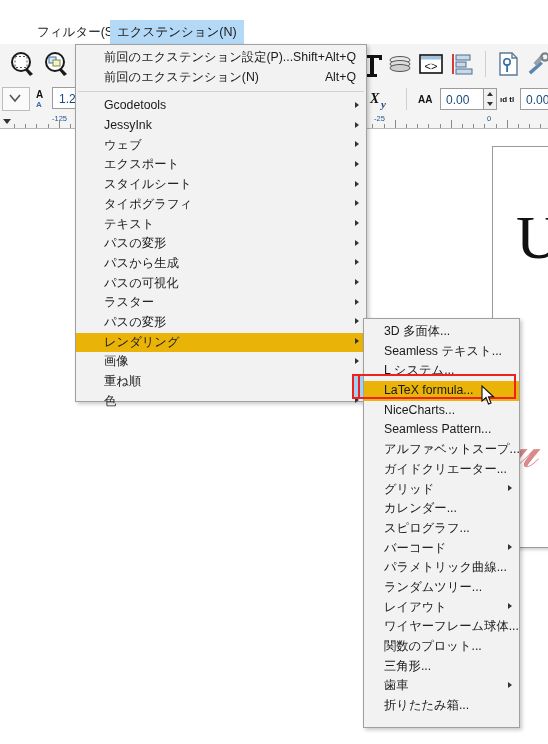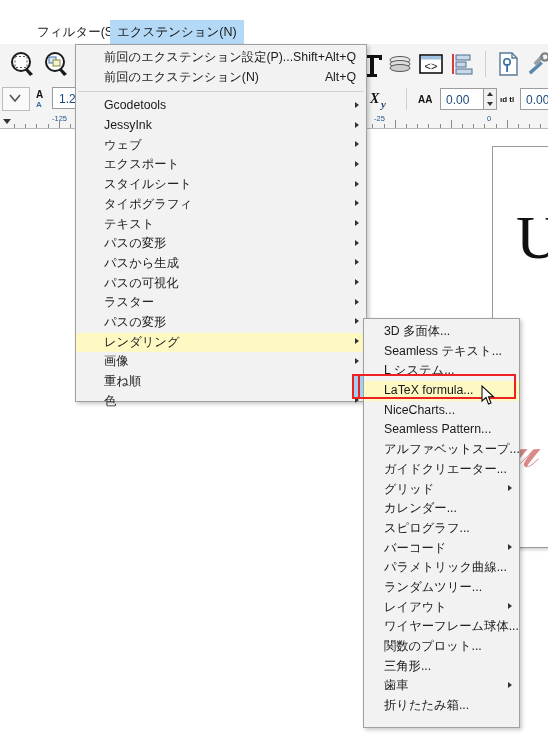--- a/index.html
+++ b/index.html
@@ -34,21 +34,21 @@
   .ruler-h{position:absolute;left:0;top:114px;width:548px;height:14px;background:#f4f4f4;border-bottom:1px solid #b9b9b9;}
   .ruler-h .tick{position:absolute;bottom:0;width:1px;background:#8a8a8a;}
   .ruler-h .lbl{position:absolute;top:0px;font-size:7.5px;color:#22558c;font-family:"Liberation Sans",sans-serif;}
   .ruler-corner{position:absolute;left:0;top:114px;width:14px;height:14px;background:#f4f4f4;}
 
   
   .menu{position:absolute;background:#f2f2f2;border:1px solid #a0a0a0;box-shadow:2px 2px 4px rgba(0,0,0,.22);}
   .menu-main{left:75px;top:44px;width:290px;height:356px;}
   .menu-sub{left:363px;top:318px;width:155px;height:408px;}
   .mi{position:relative;height:19.7px;line-height:19.7px;padding-left:28px;padding-right:10px;font-size:12.3px;color:#1a1a1a;white-space:nowrap;}
-  .mi.sel{background:#fef9c3;}
+  .mi.sel{background:#eab308;}
   .mi .accel{position:absolute;right:10px;top:0;font-size:12.3px;color:#1a1a1a;}
   .mi .arrow{position:absolute;right:7px;top:5.5px;width:0;height:0;border-left:4px solid #333;border-top:3.5px solid transparent;border-bottom:3.5px solid transparent;}
   .mi-sep{height:1px;margin:4px 2px 4px 2px;background:#d2d2d2;}
   .menu-sub .mi{padding-left:20px;font-size:12.3px;}
   .menu-pad{height:3px;}
 
   
   .redbox{position:absolute;left:358px;top:374px;width:158px;height:25px;border:2px solid #ef2020;box-sizing:border-box;pointer-events:none;}
   .redbox-left{position:absolute;left:352px;top:374px;width:11px;height:25px;border:2px solid #ef2020;border-right:none;box-sizing:border-box;background:#9fd2f2;}
 

